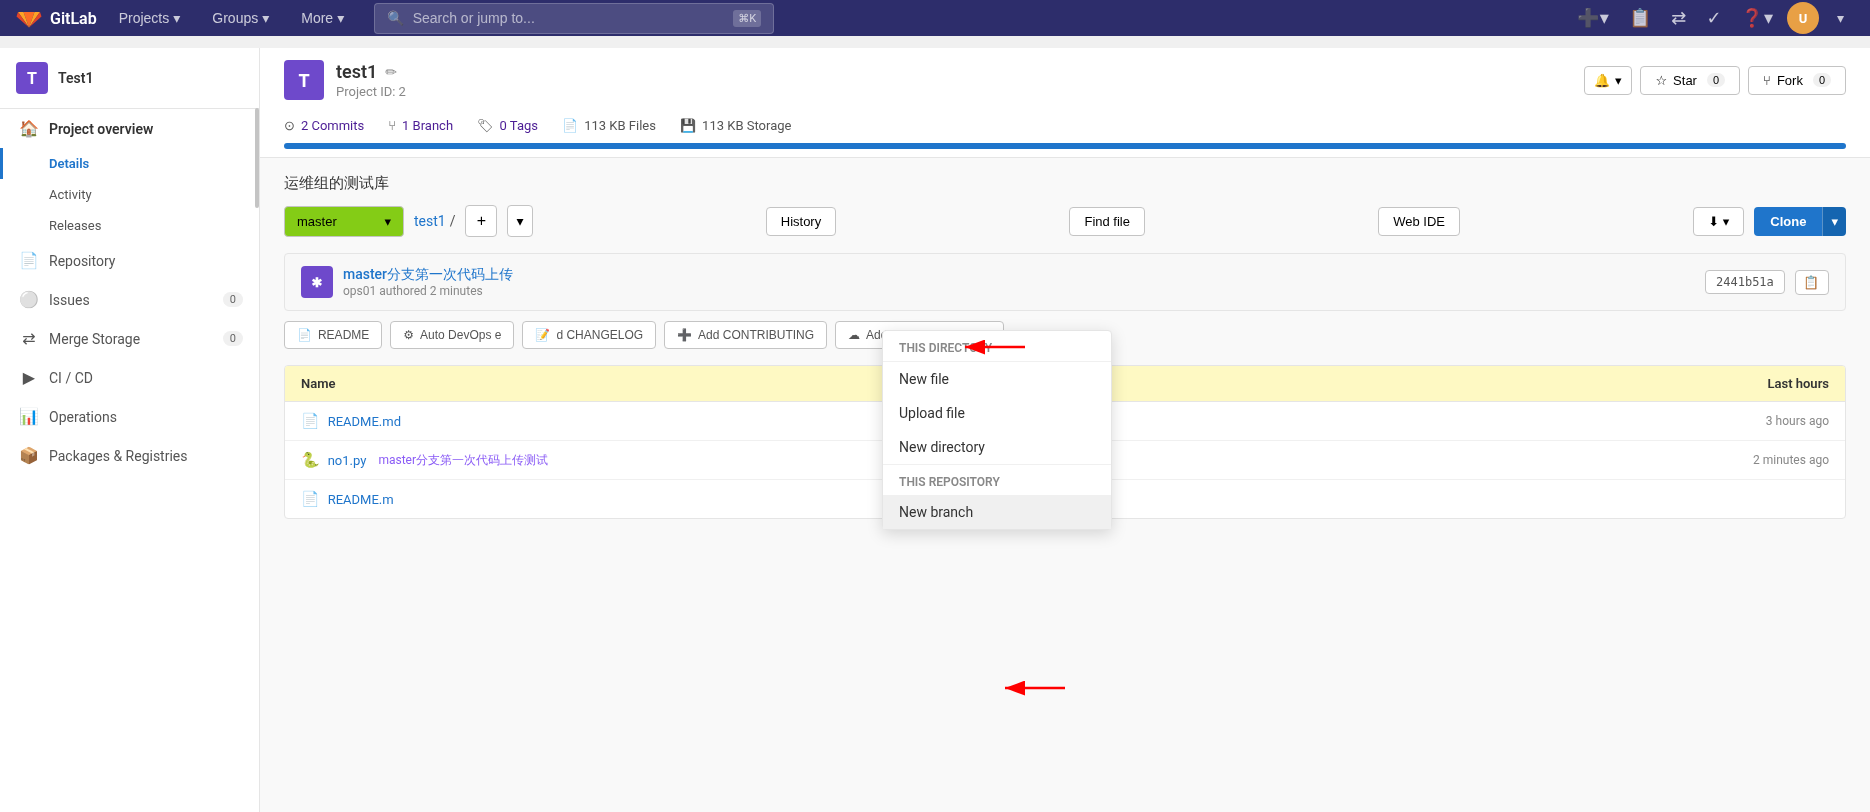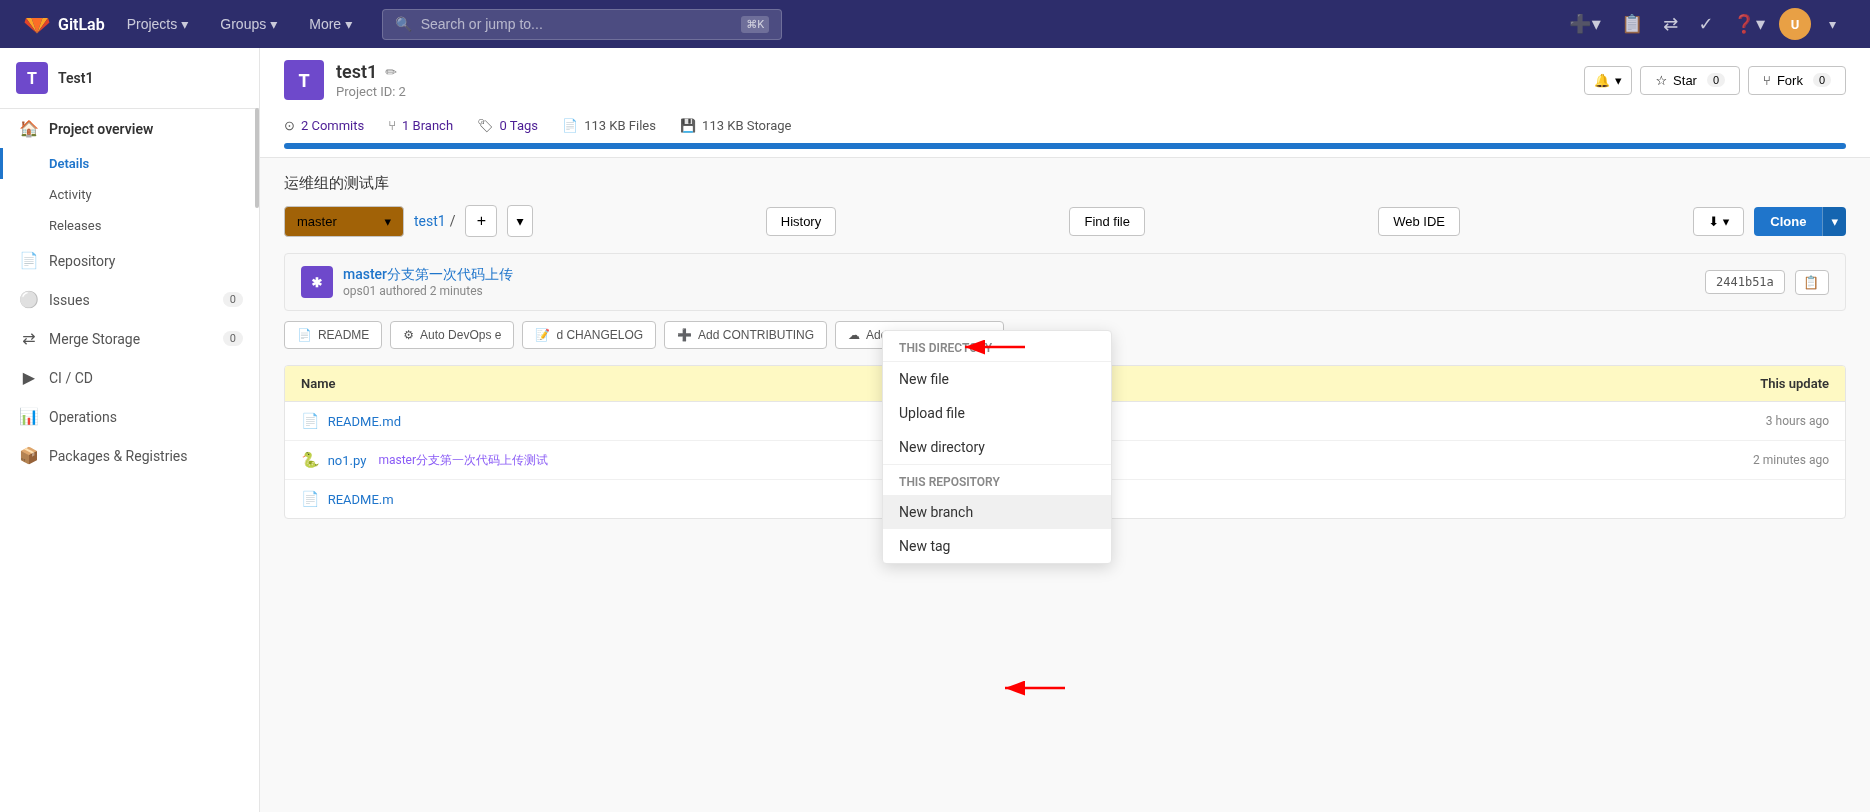--- a/index.html
+++ b/index.html
@@ -1,24 +1,24 @@
 <!DOCTYPE html>
 <html><head>
   <meta charset="utf-8">
   <style>
     * { box-sizing: border-box; margin: 0; padding: 0; }
     body { font-family: -apple-system, BlinkMacSystemFont, 'Segoe UI', Roboto, sans-serif; font-size: 14px; background: #f0f0f0; color: #333; }
 
     
     .top-nav {
       background: #2d2d6b;
-      height: 48px;
+      height: 36px;
       display: flex;
       align-items: center;
-      padding: 0 24px;
+      padding: 0 16px;
       gap: 12px;
       position: fixed;
       top: 0; left: 0; right: 0;
       z-index: 1000;
     }
     .nav-logo {
       display: flex; align-items: center; gap: 8px;
       color: #fc6d26; font-size: 18px; font-weight: bold;
     }
     .nav-logo-text { color: #fff; font-size: 16px; font-weight: 600; }
@@ -168,21 +168,21 @@
     .progress-bar { height: 6px; background: #1f75cb; border-radius: 3px; margin: 0 0 8px; }
 
     
     .repo-content { padding: 16px 24px; }
     .repo-desc { font-size: 15px; color: #333; margin-bottom: 12px; }
     .repo-toolbar {
       display: flex; align-items: center; gap: 10px;
       margin-bottom: 16px;
     }
     .branch-selector {
-      border: 1px solid #c4c4c4; background: #a16207;
+      border: 1px solid #c4c4c4; background: #84cc16;
       padding: 7px 12px; border-radius: 4px;
       cursor: pointer; font-size: 13px;
       display: flex; align-items: center; gap: 6px;
       min-width: 120px;
     }
     .path-breadcrumb {
       display: flex; align-items: center; gap: 4px;
       font-size: 14px; color: #555;
     }
     .path-link { color: #1f75cb; text-decoration: none; cursor: pointer; }
@@ -563,21 +563,21 @@
         </button>
         <button class="quick-btn">
           <span>☁</span>
           <span>Add Kubernetes cluster</span>
         </button>
       </div>
 
       <div class="file-table">
         <div class="file-table-header">
           <span class="col-name">Name</span>
-          <span class="col-update">This update</span>
+          <span class="col-update">Last hours</span>
         </div>
         <div class="file-row">
           <span class="file-icon">📄</span>
           <a class="file-name">README.md</a>
           <span class="file-commit-msg"></span>
           <span class="file-time">3 hours ago</span>
         </div>
         <div class="file-row">
           <span class="file-icon">🐍</span>
           <a class="file-name">no1.py</a>
@@ -593,21 +593,20 @@
       </div>
 
       <div class="dropdown-menu">
         <div class="dropdown-section-label">This directory</div>
         <div class="dropdown-item">New file</div>
         <div class="dropdown-item">Upload file</div>
         <div class="dropdown-item">New directory</div>
         <hr class="dropdown-divider">
         <div class="dropdown-section-label2">This repository</div>
         <div class="dropdown-item highlighted">New branch</div>
-        <div class="dropdown-item">New tag</div>
       </div>
 
       <div class="red-arrow">
         <svg width="80" height="30" viewBox="0 0 80 30">
           <defs>
             <marker id="arrowhead1" markerWidth="8" markerHeight="6" refX="8" refY="3" orient="auto">
               <polygon points="0 0, 8 3, 0 6" fill="red"></polygon>
             </marker>
           </defs>
           <path d="M 70 15 L 10 15" stroke="red" stroke-width="2.5" fill="none" marker-end="url(#arrowhead1)"></path>

